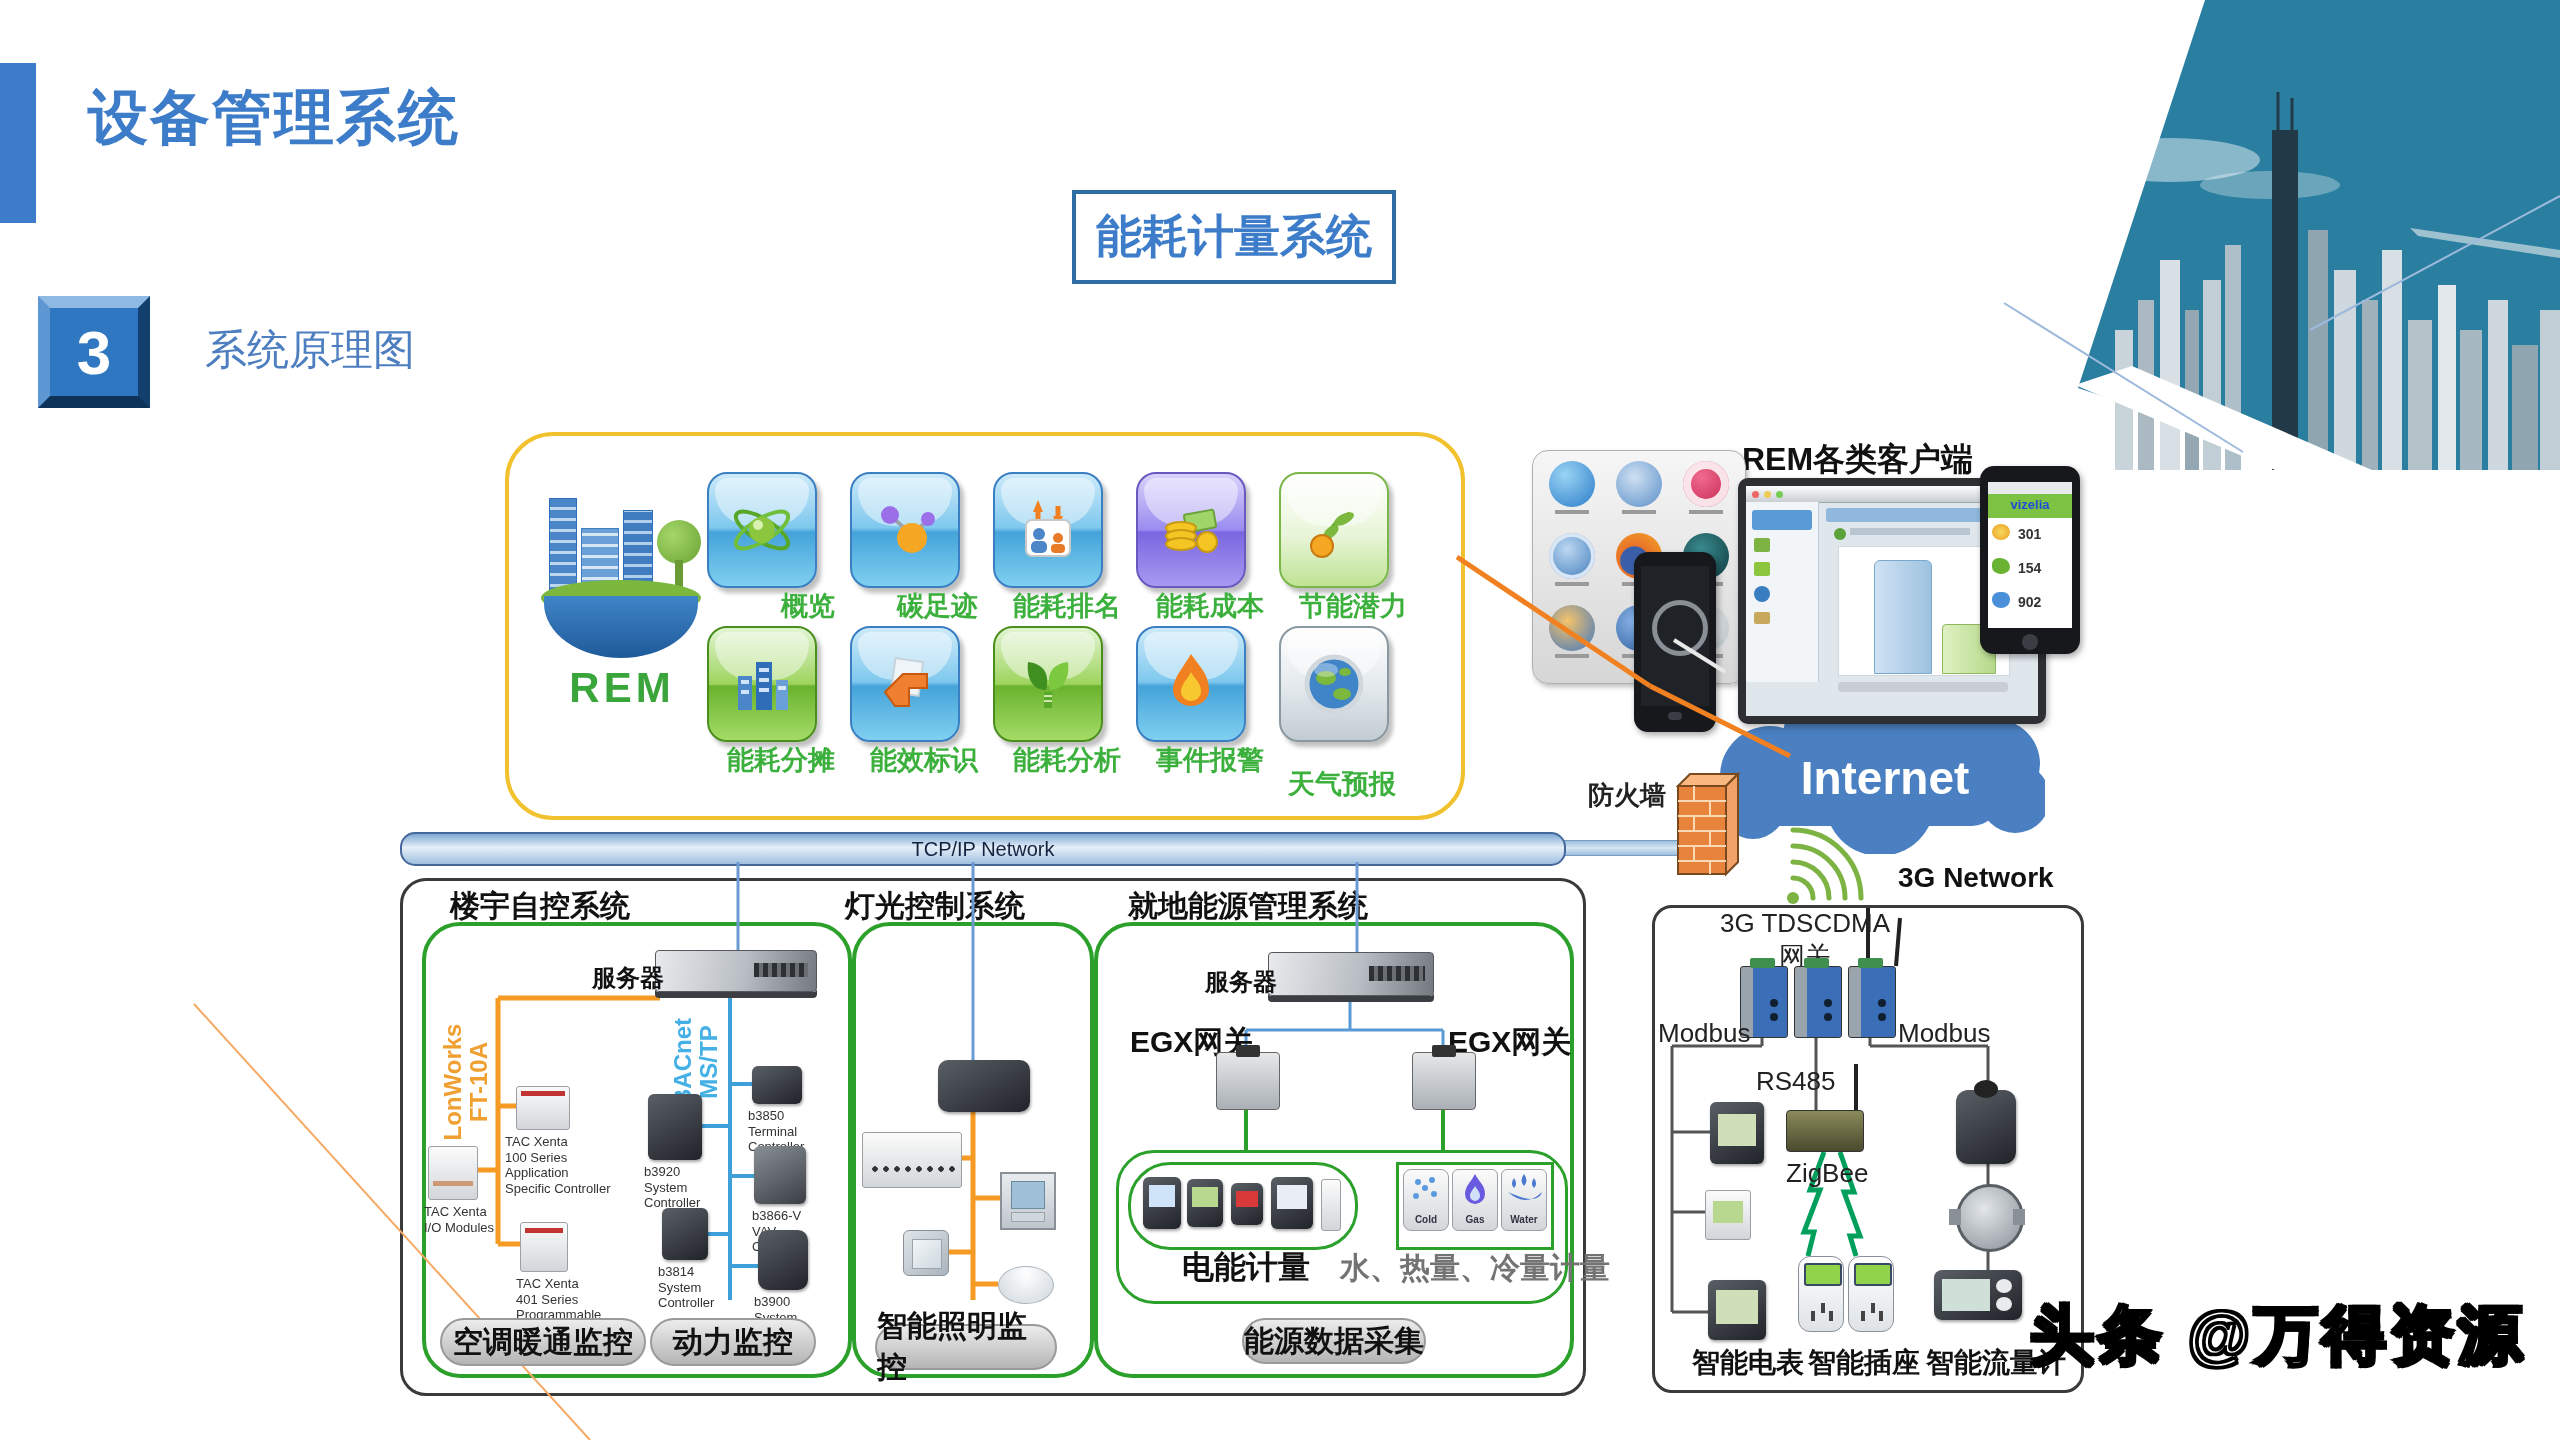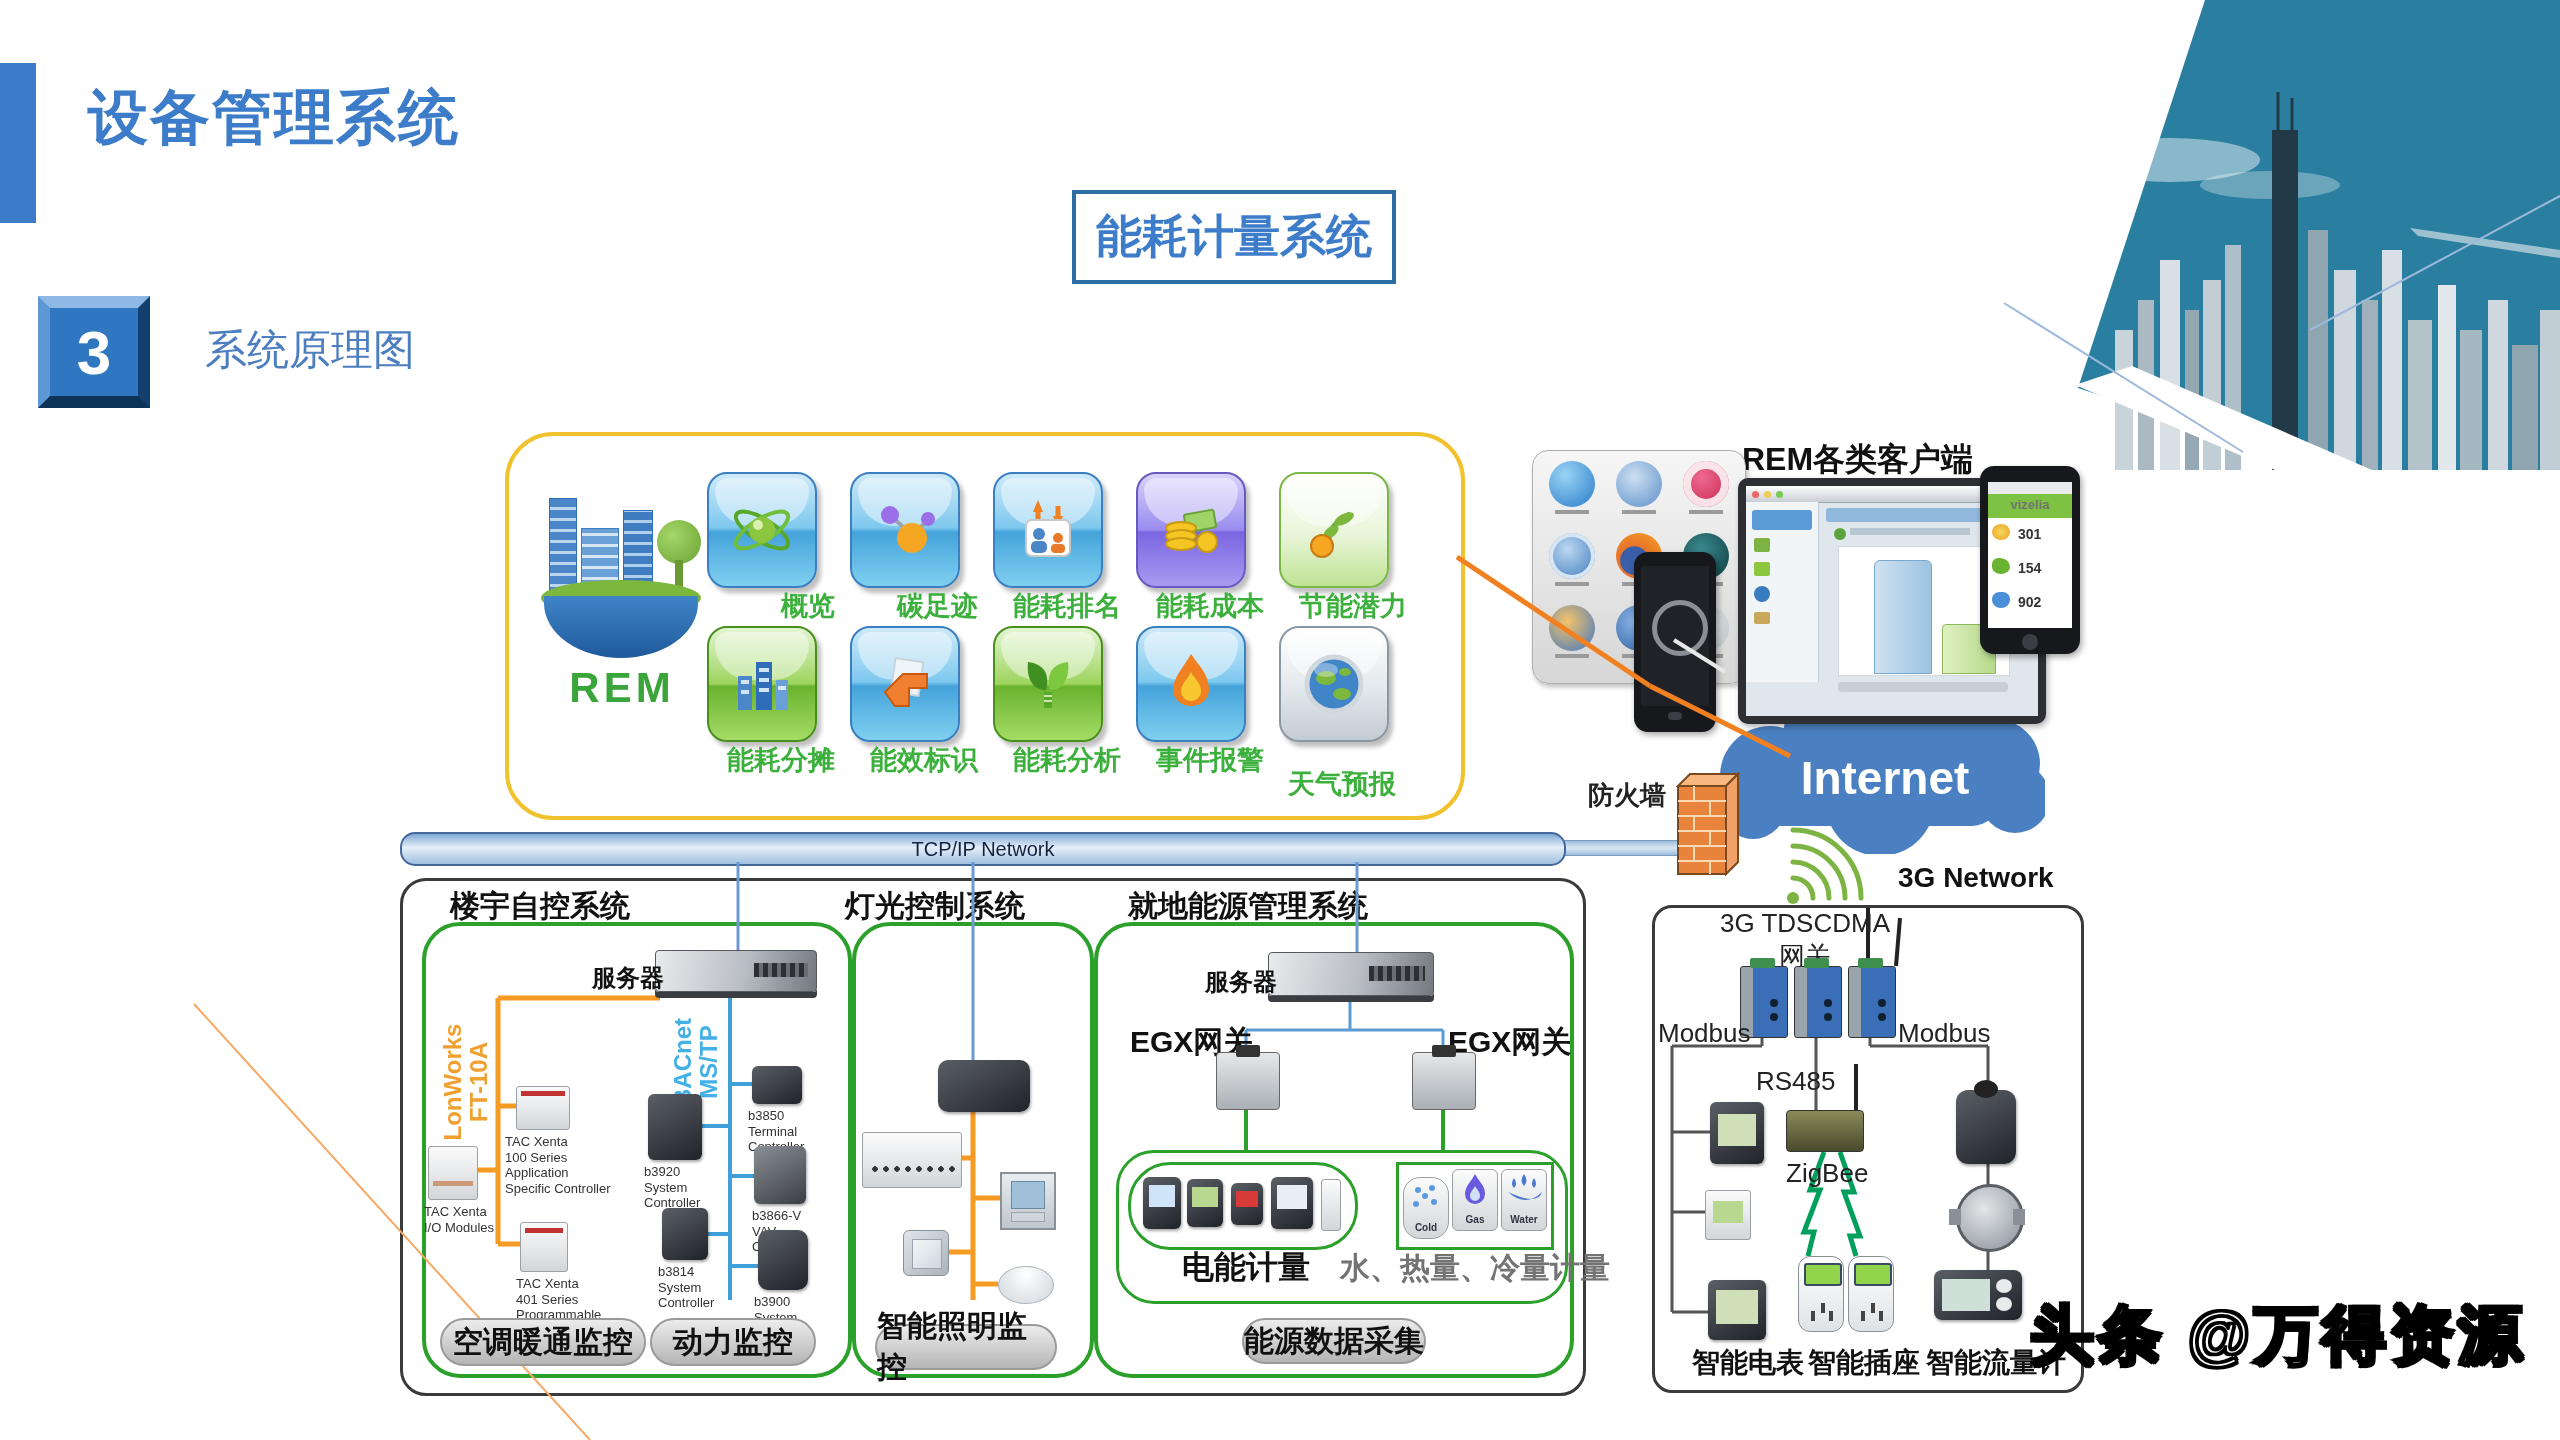--- a/index.html
+++ b/index.html
@@ -333,21 +333,21 @@
   <div class="abs" style="left:7px;top:14px;width:68px;height:140px;background:#1f2227;"></div>
   <div class="abs" style="left:18px;top:48px;width:46px;height:46px;border-radius:50%;border:5px solid #8a8f96;"></div>
   <div class="abs" style="left:40px;top:86px;width:60px;height:4px;background:#e8e8e8;transform:rotate(32deg);transform-origin:left center;"></div>
   <div class="abs" style="left:34px;top:160px;width:14px;height:8px;border-radius:4px;background:#3a3e44;"></div>
 </div>
 
 <div class="abs phone" style="left:1980px;top:466px;width:100px;height:188px;z-index:4;">
   <div class="abs" style="left:8px;top:16px;width:84px;height:146px;background:#fff;overflow:hidden;">
     <div class="abs" style="left:0;top:0;width:100%;height:12px;background:#e8eaec;"></div>
     <div class="abs" style="left:0;top:12px;width:100%;height:24px;background:#7dc243;"></div>
-    <div class="abs" style="left:0;top:15px;width:100%;text-align:center;font-size:13px;font-weight:bold;color:#737373;">vizelia</div>
+    <div class="abs" style="left:0;top:15px;width:100%;text-align:center;font-size:13px;font-weight:bold;color:#1d4ed8;">vizelia</div>
     <div class="abs" style="left:4px;top:42px;width:18px;height:16px;border-radius:50%;background:radial-gradient(#f8d860,#e8a020);"></div>
     <div class="abs" style="left:30px;top:44px;font-size:14px;font-weight:bold;color:#333;">301</div>
     <div class="abs" style="left:4px;top:76px;width:18px;height:16px;border-radius:40% 60% 50% 50%;background:#6ab332;"></div>
     <div class="abs" style="left:30px;top:78px;font-size:14px;font-weight:bold;color:#333;">154</div>
     <div class="abs" style="left:4px;top:110px;width:18px;height:16px;border-radius:50% 50% 60% 60%;background:#4a90d8;"></div>
     <div class="abs" style="left:30px;top:112px;font-size:14px;font-weight:bold;color:#333;">902</div>
   </div>
   <div class="abs" style="left:42px;top:168px;width:16px;height:16px;border-radius:50%;background:#3a3e44;"></div>
 </div>
 
@@ -502,21 +502,21 @@
     </div>
   <div class="abs dev-dark" style="left:100px;top:18px;width:32px;height:42px;">
       <div class="abs" style="left:5px;top:8px;width:22px;height:16px;background:#d83a3a;"></div>
     </div>
   <div class="abs dev-dark" style="left:140px;top:12px;width:42px;height:52px;">
       <div class="abs" style="left:6px;top:8px;width:30px;height:24px;background:#e8eef4;"></div>
     </div>
   <div class="abs dev-light" style="left:190px;top:14px;width:18px;height:50px;"></div>
 </div>
 <div class="abs" style="left:1396px;top:1162px;width:152px;height:82px;border:3px solid #2ba12b;z-index:6;background:#fff;">
-  <div class="abs dev-light" style="left:4px;top:4px;width:44px;height:60px;border-radius:17px;margin-top:8px;">
+  <div class="abs dev-light" style="left:4px;top:4px;width:44px;height:60px;border-radius:8px;">
     <svg width="44" height="40" viewBox="0 0 44 40">
         <g fill="#5a9ae0">
           <circle cx="14" cy="12" r="3"></circle>
           <circle cx="28" cy="10" r="3"></circle>
           <circle cx="12" cy="26" r="3"></circle>
           <circle cx="30" cy="24" r="3"></circle>
           <circle cx="21" cy="18" r="3"></circle>
         </g>
       </svg>
     <div class="abs" style="left:0;top:44px;width:100%;text-align:center;font-size:10px;font-weight:bold;color:#334;">Cold</div>

